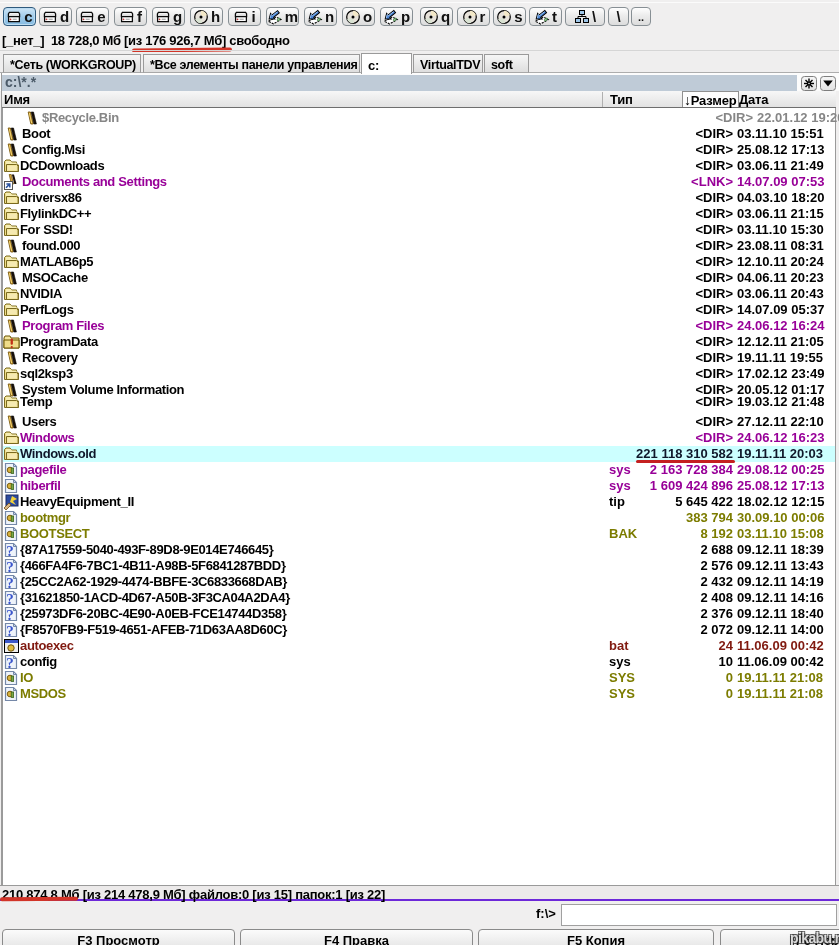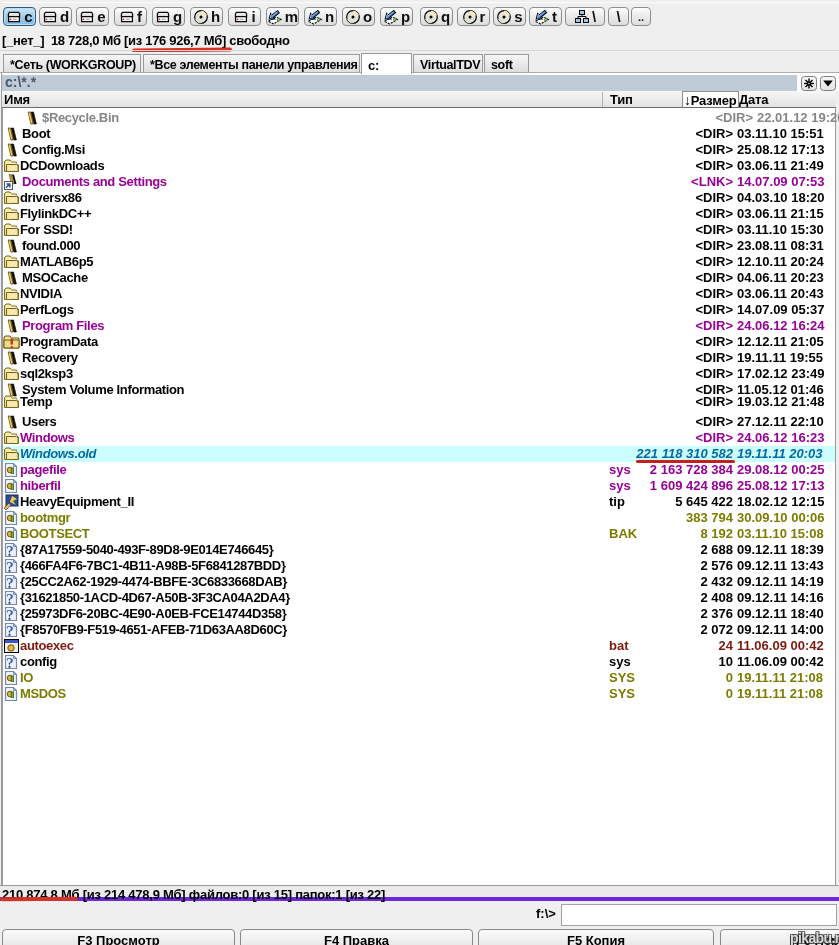--- a/index.html
+++ b/index.html
@@ -29,24 +29,24 @@
   border-left:1px solid #9a9a9a;border-right:1px solid #9a9a9a;box-sizing:border-box;}
 .row{position:absolute;left:0;width:832px;height:16px;}
 .nm{position:absolute;left:17px;top:0px;white-space:nowrap;letter-spacing:-0.35px;}
 .tp{position:absolute;left:606px;top:0px;}
 .sz{position:absolute;left:560px;width:170px;top:0px;text-align:right;}
 .dt{position:absolute;left:734px;top:0px;white-space:nowrap;}
 .ic{position:absolute;left:0px;top:0px;width:17px;height:16px;}
 .mag{color:#980098;}
 .oli{color:#7c7c00;}
 .gry{color:#868686;}
-.red{color:#0369a1;font-style:italic;}
+.red{color:#0f172a;}
 .drd{color:#801a10;}
 #status{position:absolute;left:0;top:885px;width:839px;height:16px;background:#eceaea;
-  border-top:1px solid #9a9a9a;border-bottom:4px solid #6d28d9;font-size:13px;padding:1px 0 0 2px;box-sizing:border-box;letter-spacing:-0.25px;}
+  border-top:1px solid #9a9a9a;border-bottom:2px solid #6d28d9;font-size:13px;padding:1px 0 0 2px;box-sizing:border-box;letter-spacing:-0.25px;}
 #cmdline{position:absolute;left:0;top:902px;width:839px;height:27px;background:#f0efef;}
 #cmdinput{position:absolute;left:561px;top:904px;width:276px;height:22px;box-sizing:border-box;
   border:1px solid #a0a0a0;background:#fff;}
 .fk{position:absolute;top:929px;height:22px;box-sizing:border-box;border:1px solid #8a8a8a;
   border-radius:4px;background:linear-gradient(#fbfbfb,#e3e3e3);text-align:center;padding-top:3px;font-size:13px;}
 .redline{position:absolute;height:3px;background:#d23428;border-radius:2px;}
 </style>
 </head>
 <body>
 <div class="abs" style="left:0;top:2px;width:839px;height:1px;background:#fbfbfb"></div>
@@ -432,21 +432,21 @@
       <span class="dt">17.02.12 23:49</span>
     </div>
     <div class="row" style="top:274px;">
       <span class="ic"><svg width="17" height="16" viewBox="0 0 17 16">
           <path d="M5.2 2 l2.2 0 2.8 12 -2.4 0z" fill="#d8a73c" stroke="#7a5a10" stroke-width="0.9"></path>
           <path d="M5.9 3 l0.9 0 2.3 10 -0.9 0z" fill="#f4d87a"></path>
           <path d="M8.2 2 l2.3 0 2.9 12 -2.5 0z" fill="#1a1008" stroke="#000" stroke-width="0.6"></path>
         </svg></span>
       <span class="nm" style="left:19px">System Volume Information</span>
       <span class="sz" style="padding-right:11px">&lt;DIR&gt;</span>
-      <span class="dt">11.05.12 01:46</span>
+      <span class="dt">20.05.12 01:17</span>
     </div>
     <div class="row" style="top:286px;padding-left:32px;">
       <span class="ic"><svg width="17" height="16" viewBox="0 0 17 16">
           <path d="M1.5 13.5 v-10 l1.5-1.5 h4 l1.5 2 h5 v1.5 l2 1.5 v6.5z" fill="#eedc86" stroke="#7a6a20" stroke-width="1"></path>
           <path d="M3 3 h4.6 l1.4 1.8 h4.6 v1.6 h-10.6z" fill="#f6edb4"></path>
           <path d="M3.5 6.5 h10 l1.6 1.6 v5.4 h-11.6z" fill="#f2e59c" stroke="#7a6a20" stroke-width="1"></path>
           <path d="M4.5 8 h9 v4 h-9z" fill="#f6eab2"></path>
         </svg></span>
       <span class="nm">Temp</span>
       <span class="sz" style="padding-right:11px">&lt;DIR&gt;</span>

